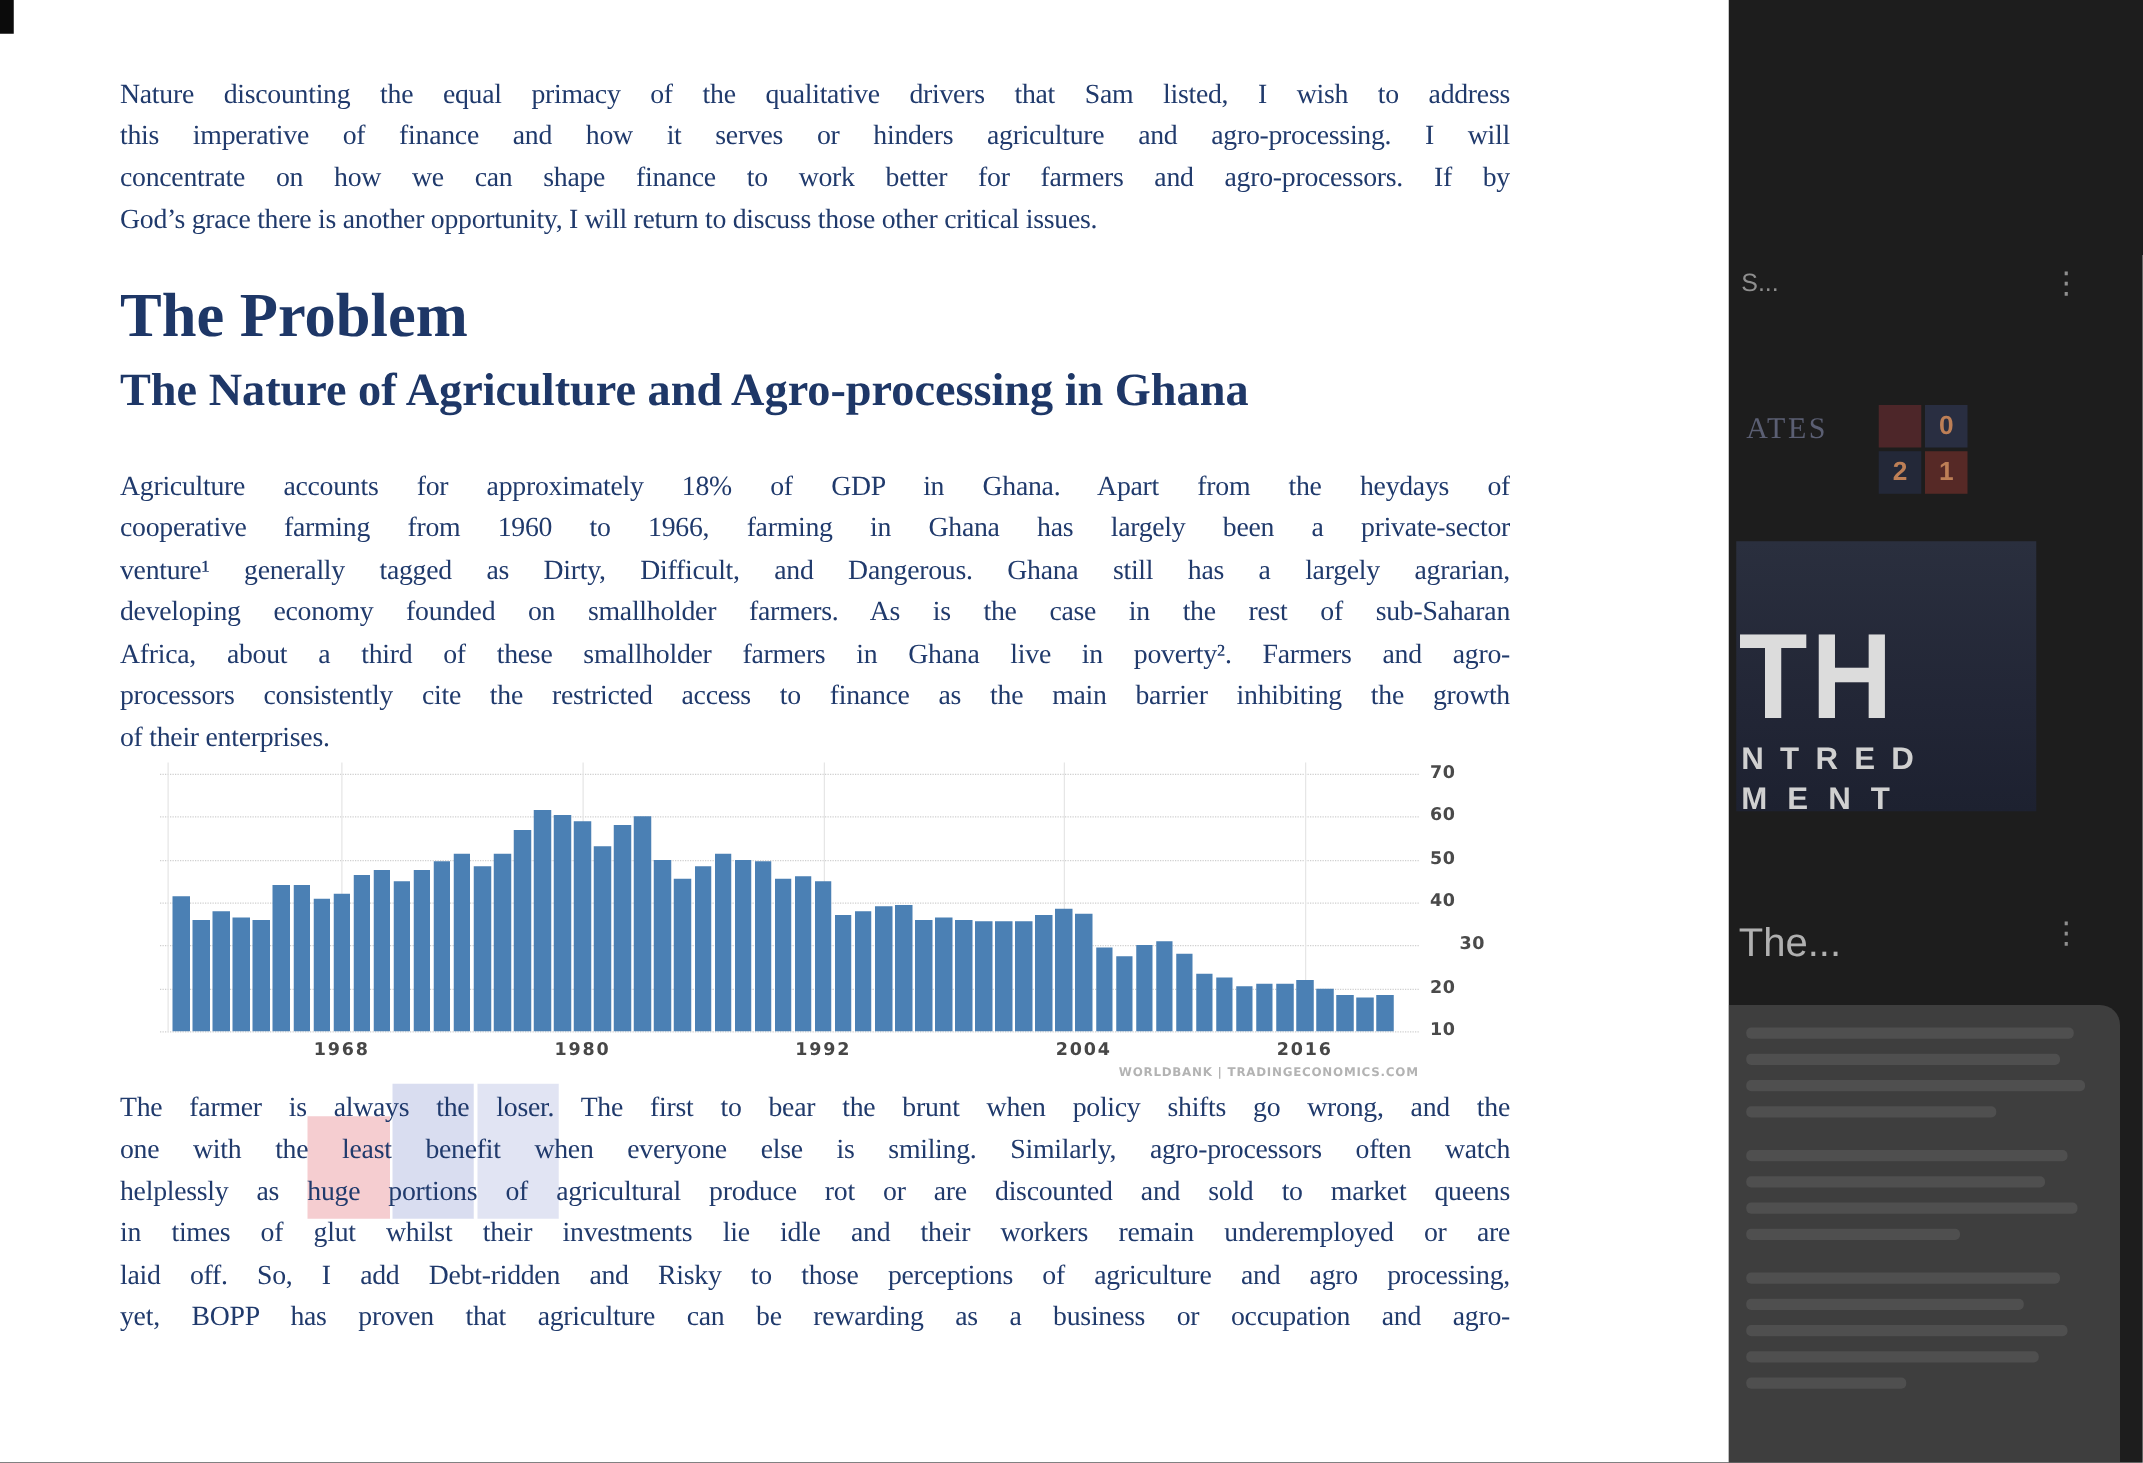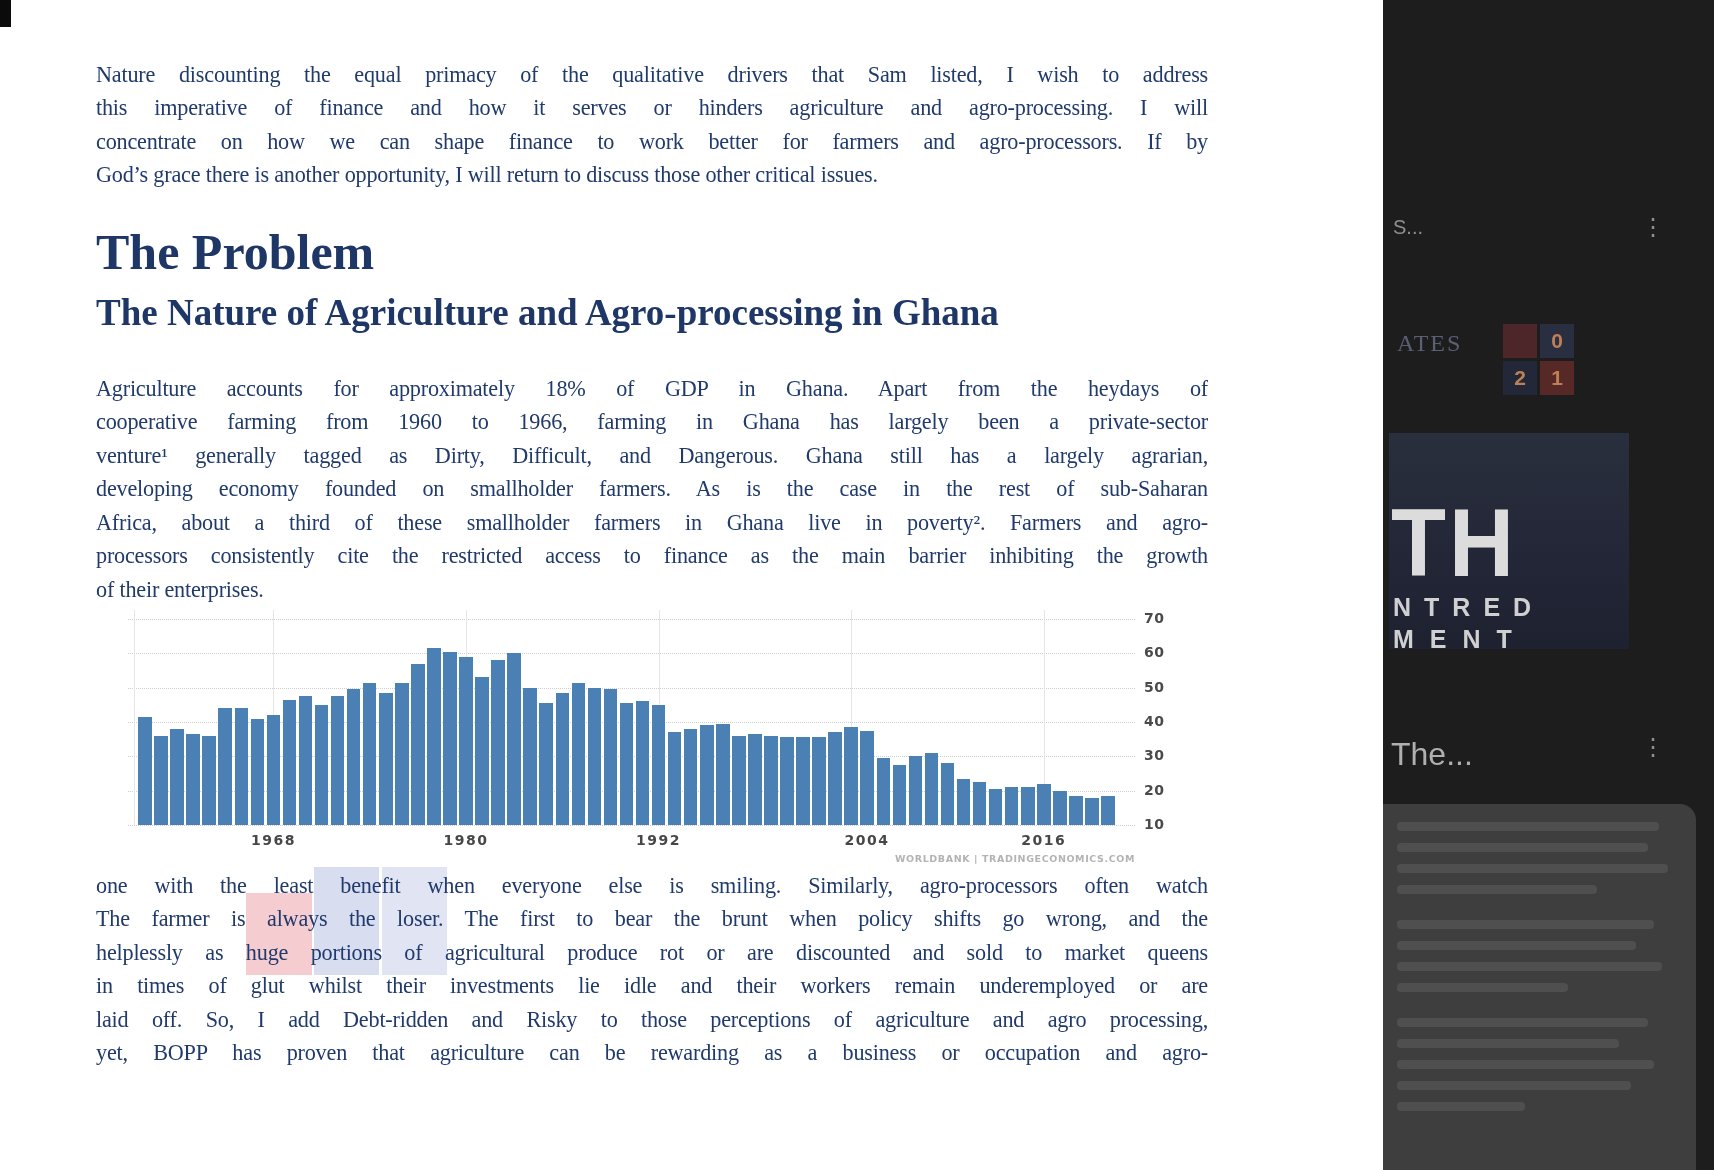--- a/index.html
+++ b/index.html
@@ -162,37 +162,37 @@
           <div class="bar" style="left: 925.05px; width: 13.6px; height: 34.33px;"></div>
           <div class="bar" style="left: 941.1px; width: 13.6px; height: 29.1805px;"></div>
           <div class="bar" style="left: 957.15px; width: 13.6px; height: 27.464px;"></div>
           <div class="bar" style="left: 973.2px; width: 13.6px; height: 29.1805px;"></div>
         </div>
       <div id="yticks">
           <div class="ytick" style="top: 0.02px;">70</div>
           <div class="ytick" style="top: 34.35px;">60</div>
           <div class="ytick" style="top: 68.68px;">50</div>
           <div class="ytick" style="top: 103.01px;">40</div>
-          <div class="ytick" style="top: 137.34px;">30</div>
+          <div class="ytick" style="top: 137.34px; text-align: right;">30</div>
           <div class="ytick" style="top: 171.67px;">20</div>
           <div class="ytick" style="top: 206px;">10</div>
         </div>
       <div id="xticks">
           <div class="xtick" style="left: 145.4px;">1968</div>
           <div class="xtick" style="left: 338px;">1980</div>
           <div class="xtick" style="left: 530.6px;">1992</div>
           <div class="xtick" style="left: 739px;">2004</div>
           <div class="xtick" style="left: 915.8px;">2016</div>
         </div>
       <div class="chart-src">WORLDBANK | TRADINGECONOMICS.COM</div>
     </div>
 
     <div class="doc-block" style="top:869px;">
+        <div class="doc-line">The farmer is always the loser.  The first to bear the brunt when policy shifts go wrong, and the</div>
         <div class="doc-line">one with the least benefit when everyone else is smiling.  Similarly, agro-processors often watch</div>
-        <div class="doc-line">The farmer is always the loser.  The first to bear the brunt when policy shifts go wrong, and the</div>
         <div class="doc-line">helplessly as huge portions of agricultural produce rot or are discounted and sold to market queens</div>
         <div class="doc-line">in times of glut whilst their investments lie idle and their workers remain underemployed or are</div>
         <div class="doc-line">laid off.  So, I add Debt-ridden and Risky to those perceptions of agriculture and agro processing,</div>
         <div class="doc-line">yet, BOPP has proven that agriculture can be rewarding as a business or occupation and agro-</div>
       </div>
   </div>
 
   <div class="side-panel">
 
     <div class="sp-title" style="left:10px;top:216px;width:220px;font-size:20px;">S...</div>

